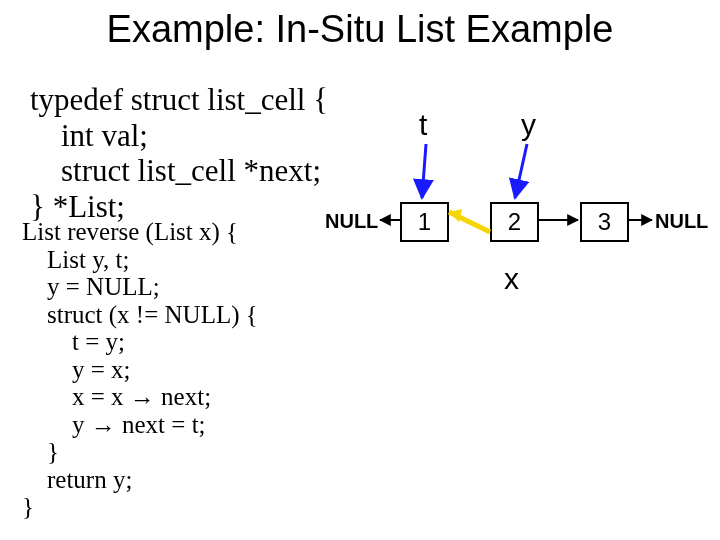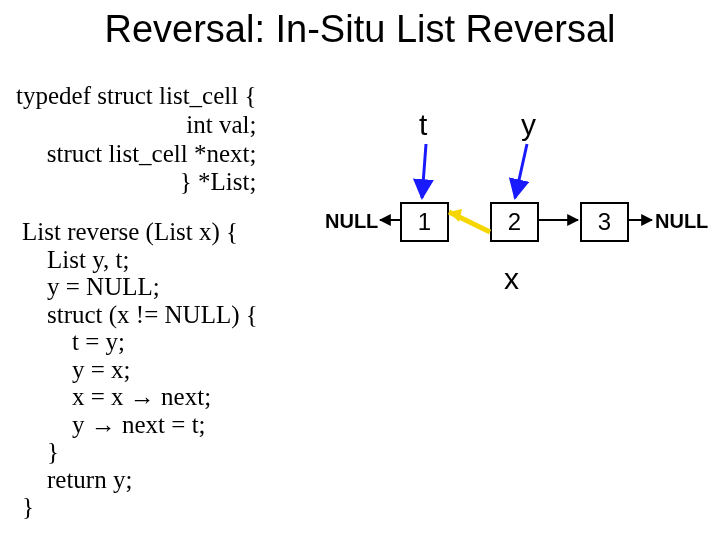--- a/index.html
+++ b/index.html
@@ -12,24 +12,23 @@
     color:#000;
   }
   .title{
     position:absolute;top:8px;left:0;right:0;
     text-align:center;
     font-size:38px;
     font-family:"Comic Sans MS","Comic Sans",cursive,sans-serif;
     color:#000;
   }
   .code-typedef{
-    position:absolute;top:82px;left:16px;
-    font-size:25px;line-height:1.15;
+    position:absolute;top:82px;left:30px;
+    font-size:31px;line-height:1.15;
     white-space:pre;
-    text-align:right;
   }
   .code-reverse{
     position:absolute;top:218px;left:22px;
     font-size:25px;line-height:1.1;
     white-space:pre;
   }
 
   
   .ptr-t{position:absolute;top:108px;left:419px;font-size:30px;font-family:"Comic Sans MS",cursive,sans-serif}
   .ptr-y{position:absolute;top:108px;left:521px;font-size:30px;font-family:"Comic Sans MS",cursive,sans-serif}
@@ -56,21 +55,21 @@
   .n3{left:580px}
 
   .svg-layer{
     position:absolute;left:0;top:0;width:720px;height:540px;
     pointer-events:none;
   }
 </style>
 </head>
 <body>
 
-<div class="title">Reversal: In-Situ List Reversal</div>
+<div class="title">Example: In-Situ List Example</div>
 
 <div class="code-typedef">typedef struct list_cell {
     int val;
     struct list_cell *next;
 } *List;</div>
 <div class="code-reverse">List reverse (List x) {
     List y, t;
     y = NULL;
     struct (x != NULL) {
         t = y;

